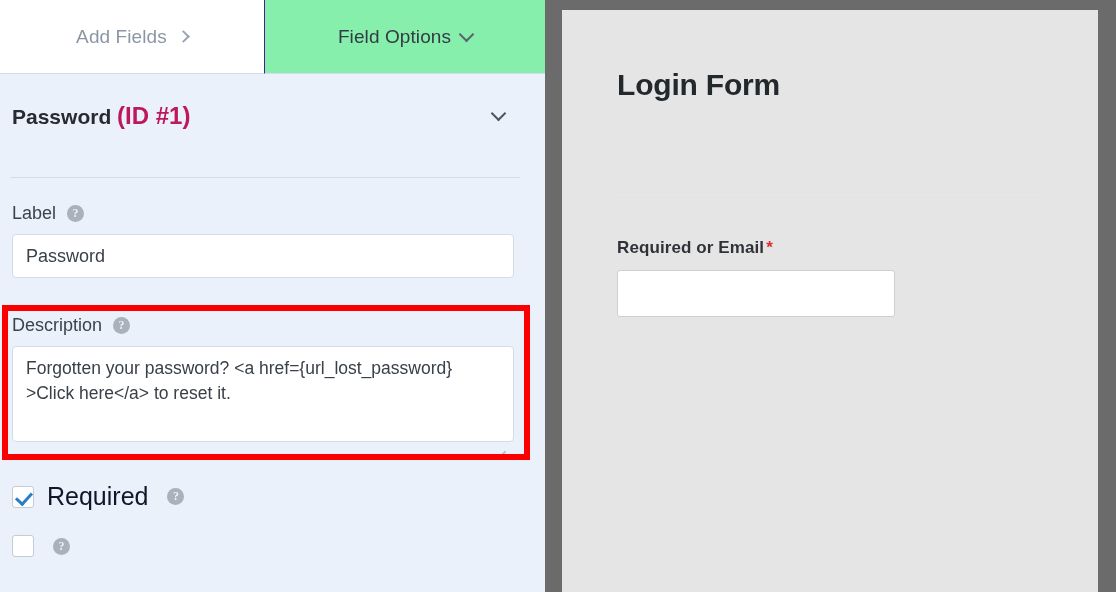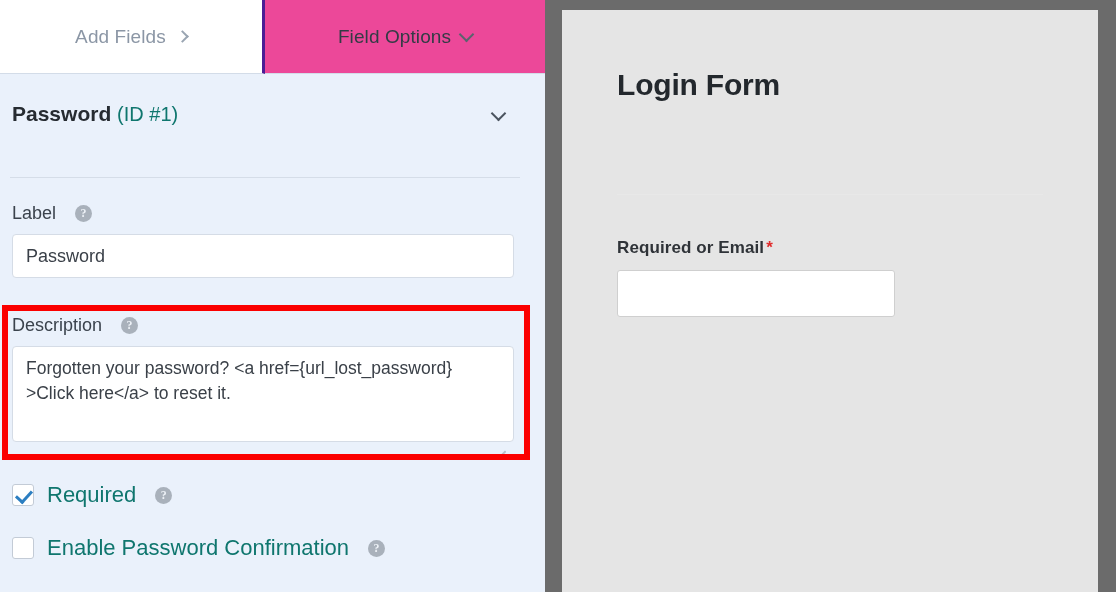--- a/index.html
+++ b/index.html
@@ -19,56 +19,56 @@
   }
   #tabbar { display: flex; height: 74px; width: 545px; }
   .tab {
     display: flex; align-items: center; justify-content: center;
     height: 74px; gap: 10px;
     font-size: 19px; letter-spacing: .1px;
     border-bottom: 1px solid #d3dce8;
   }
   #tab-add-fields {
     width: 265px; background: #ffffff; color: #8b96a5;
-    border-right: 3px solid #4c1d95;
+    border-right: 1px solid #4c1d95;
   }
   #tab-field-options {
-    width: 280px; background: #ec4899; color: #333b45;
+    width: 280px; background: #86efac; color: #333b45;
   }
   .chev-right {
     display:inline-block; width: 9px; height: 9px;
     border-right: 2px solid #9aa5b2; border-top: 2px solid #9aa5b2;
     transform: rotate(45deg); margin-left: 2px; margin-bottom: 1px;
   }
   .chev-down {
     display:inline-block; width: 11px; height: 11px;
     border-right: 2.4px solid #4b545f; border-bottom: 2.4px solid #4b545f;
     transform: rotate(45deg); margin-bottom: 5px;
   }
   .chev-down.thin { border-right-color:#5a636e; border-bottom-color:#5a636e; }
 
   #section-header {
     position: absolute; left: 0; top: 74px; width: 545px; height: 96px;
   }
   #section-title {
     position: absolute; left: 12px; top: 28px;
     font-size: 21px; color: #262b31; font-weight: 700;
   }
-  #section-title .fid { font-weight: 400; color: #0f766e; font-size: 20px; }
+  #section-title .fid { font-weight: 700; color: #be185d; font-size: 24px; }
   #section-collapse {
     position: absolute; left: 486px; top: 30px;
     width: 24px; height: 24px; display:flex; align-items:center; justify-content:center;
   }
   #section-divider {
     position: absolute; left: 10px; top: 177px;
     width: 510px; height: 1px; background: #d5dde8;
   }
 
   .fieldlabel {
-    display: flex; align-items: center; gap: 19px;
+    display: flex; align-items: center; gap: 11px;
     font-size: 18px; color: #3b434d;
   }
   .help-icon {
     width: 17px; height: 17px; border-radius: 50%;
     background: #a9b1bb; color: #eef2f7;
     font-size: 12px; font-weight: 700; line-height: 17px;
     text-align: center; font-family: "Liberation Serif", serif;
     display:inline-block;
   }
 
@@ -116,21 +116,21 @@
     width: 22px; height: 22px; border-radius: 3px;
     background: #fff; border: 1px solid #c3cbd6;
     position: relative; flex: 0 0 auto;
   }
   .cbox.checked::after {
     content:""; position:absolute; left: 6px; top: 2px;
     width: 7px; height: 13px;
     border-right: 3px solid #2b7ec1; border-bottom: 3px solid #2b7ec1;
     transform: rotate(42deg);
   }
-  .checkrow .txt { font-size: 22px; color: #0f766e; }
+  .checkrow .txt { font-size: 25px; color: #0f172a; }
   .checkrow .help-icon { margin-left: 6px; }
 
   
   #gutter {
     position: absolute; left: 545px; top: 0; width: 571px; height: 592px;
     background: #6b6b6b;
   }
 
   
   #preview-card {
@@ -209,21 +209,20 @@
     </div>
     <div id="desc-highlight"></div>
 
     <div class="checkrow" id="check-required">
       <span class="cbox checked"></span>
       <span class="txt">Required</span>
       <span class="help-icon">?</span>
     </div>
     <div class="checkrow" id="check-confirm">
       <span class="cbox"></span>
-      <span class="txt">Enable Password Confirmation</span>
       <span class="help-icon">?</span>
     </div>
   </div>
 
   <div id="gutter"></div>
 
   <div id="preview-card">
 
     <div id="form-title">Login Form</div>
     <div id="title-rule"></div>

